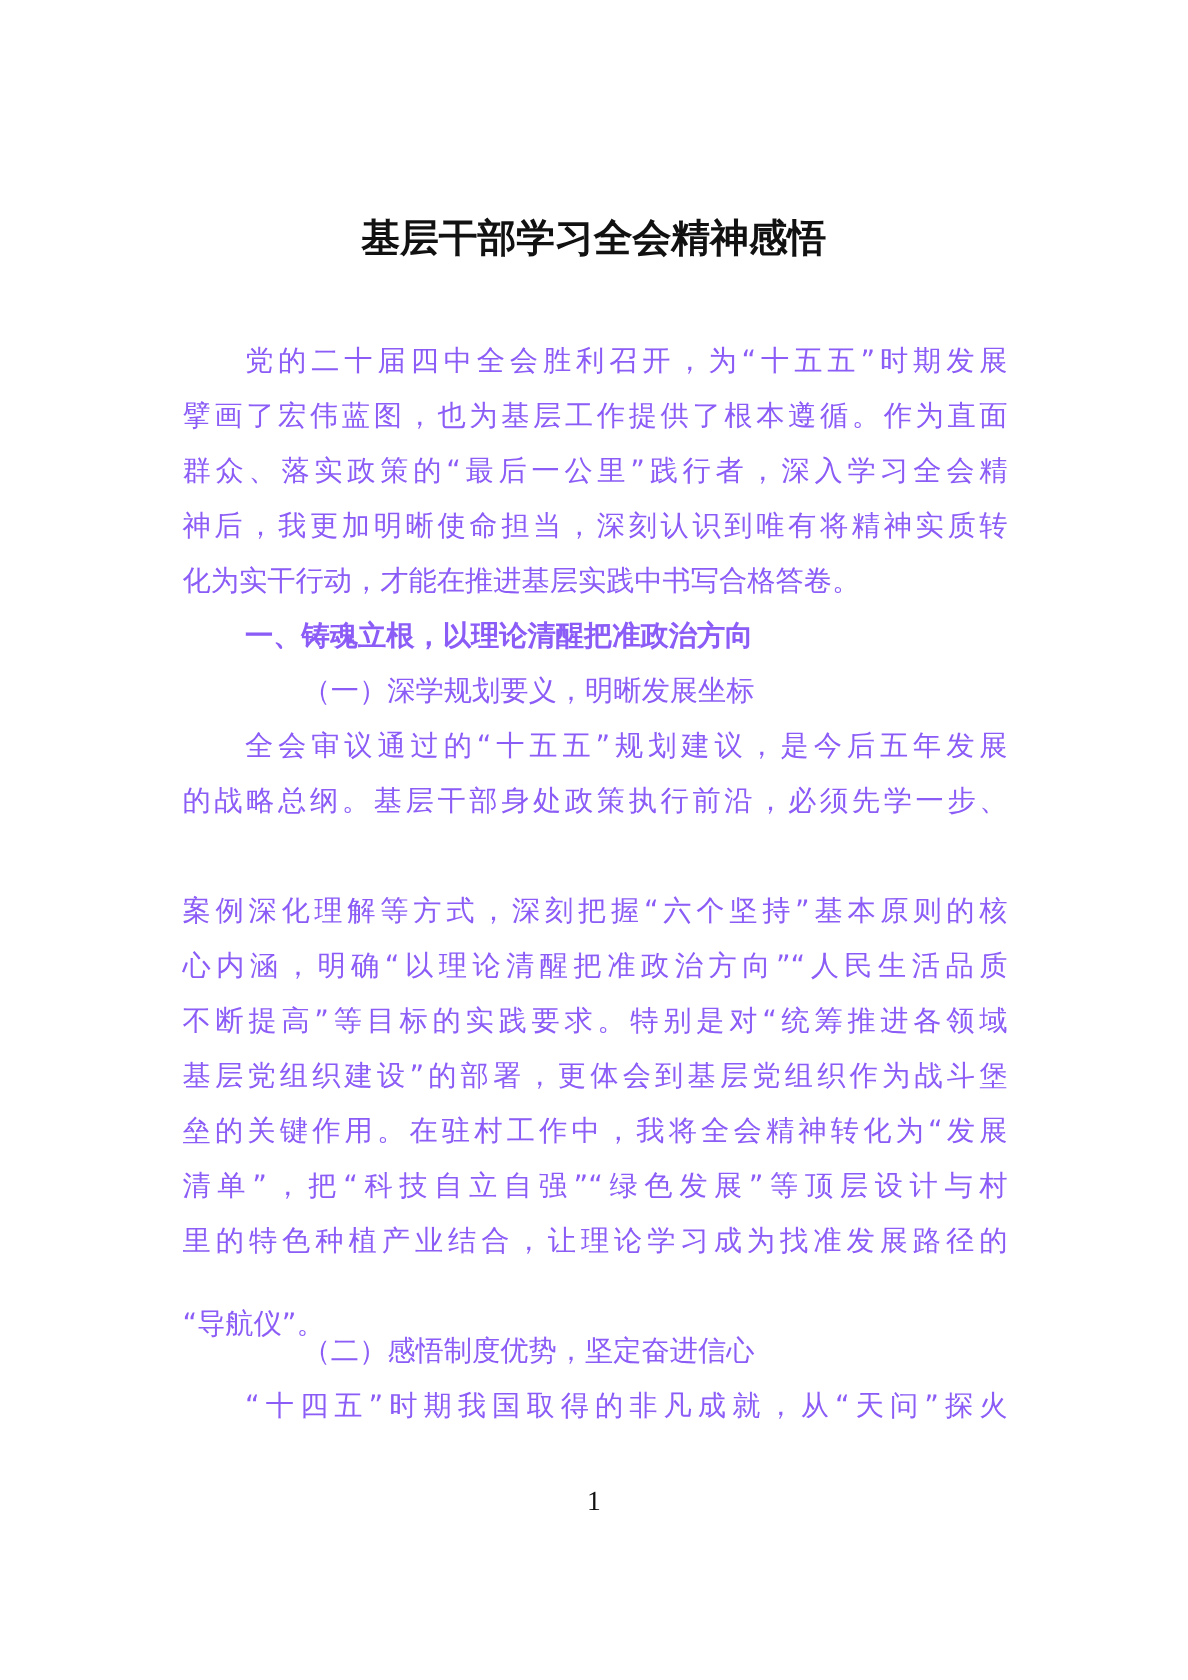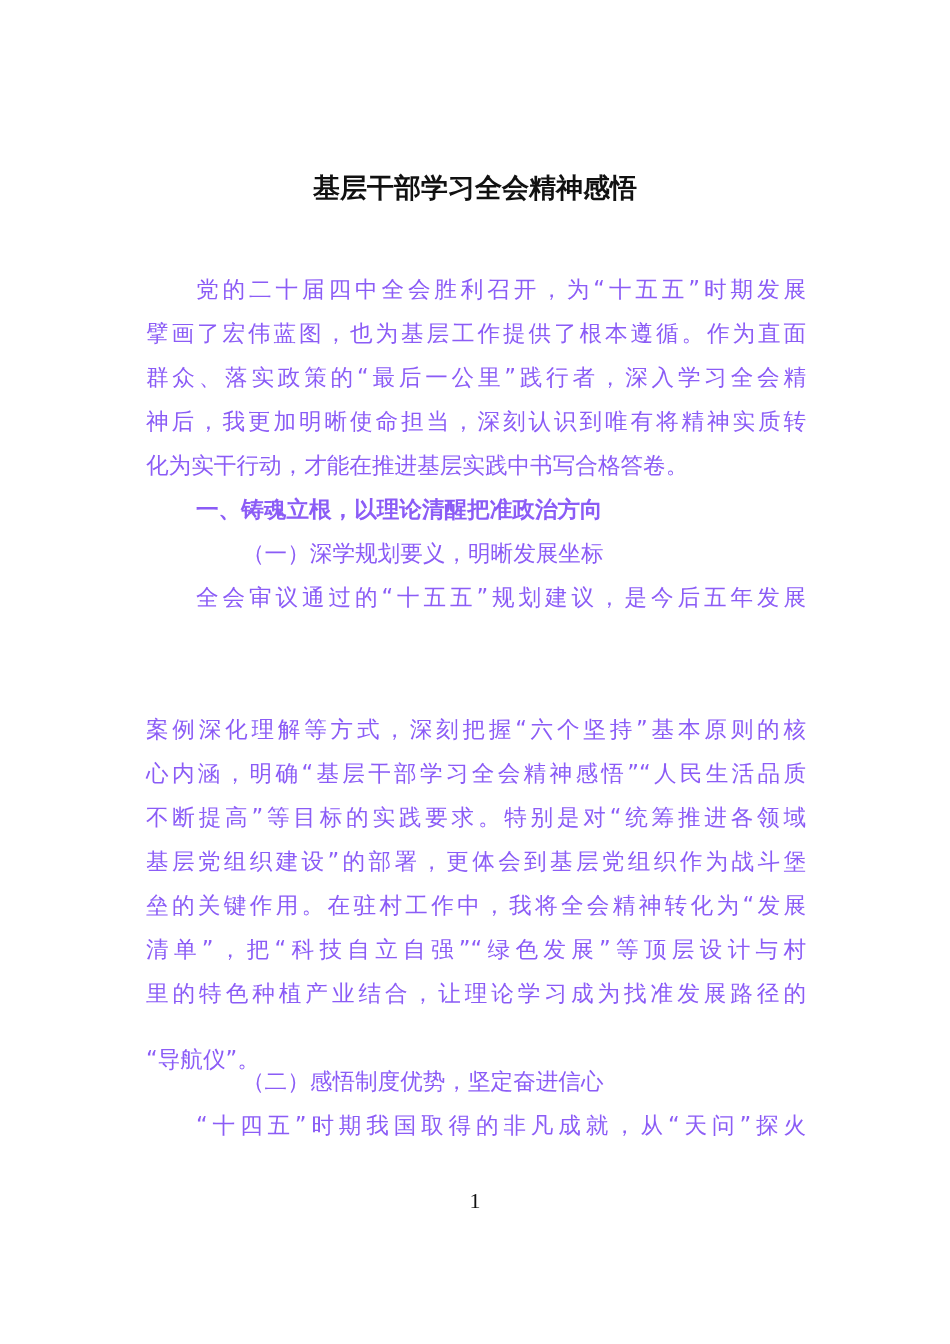--- a/index.html
+++ b/index.html
@@ -1,21 +1,21 @@
 <!DOCTYPE html>
 <html><head>
   <meta charset="utf-8">
   <style>
     html, body { margin: 0; padding: 0; background: #ffffff; }
     body { width: 950px; height: 1344px; position: relative; overflow: hidden; }
     .page { position: absolute; left: 0; top: 0; width: 950px; height: 1344px; background: #ffffff; }
     .title {
       position: absolute; left: 0; top: 170px; width: 950px; text-align: center;
       font-family: "DejaVu Serif", "Liberation Serif", serif;
-      font-size: 27px; font-weight: bold; color: #111; letter-spacing: 0px;
+      font-size: 31px; font-weight: bold; color: #111; letter-spacing: 0px;
     }
     .line {
       position: absolute; left: 146px; width: 660px; height: 30px;
       font-family: "DejaVu Sans", "Liberation Sans", sans-serif;
       font-size: 22.6px; color: #8b5cf6; white-space: nowrap;
       text-align: justify; text-align-last: justify; line-height: 30px;
     }
     .line.last { text-align-last: left; }
     .line.indent { left: 196px; width: 610px; }
     .h1 { font-weight: bold; text-align-last: left; }
@@ -34,22 +34,23 @@
   <div class="line indent" style="top:274px">党的二十届四中全会胜利召开，为“十五五”时期发展</div>
   <div class="line" style="top:318px">擘画了宏伟蓝图，也为基层工作提供了根本遵循。作为直面</div>
   <div class="line" style="top:362px">群众、落实政策的“最后一公里”践行者，深入学习全会精</div>
   <div class="line" style="top:406px">神后，我更加明晰使命担当，深刻认识到唯有将精神实质转</div>
   <div class="line last" style="top:450px">化为实干行动，才能在推进基层实践中书写合格答卷。</div>
 
   <div class="line indent h1" style="top:494px">一、铸魂立根，以理论清醒把准政治方向</div>
   <div class="line indent h2" style="top:538px">（一）深学规划要义，明晰发展坐标</div>
 
   <div class="line indent" style="top:582px">全会审议通过的“十五五”规划建议，是今后五年发展</div>
+  <div class="line" style="top:626px">的战略总纲。基层干部身处政策执行前沿，必须先学一步、</div>
   <div class="line" style="top:714px">案例深化理解等方式，深刻把握“六个坚持”基本原则的核</div>
-  <div class="line" style="top:758px">心内涵，明确“基层干部学习全会精神感悟”“人民生活品质</div>
+  <div class="line" style="top:758px">心内涵，明确“以理论清醒把准政治方向”“人民生活品质</div>
   <div class="line" style="top:802px">不断提高”等目标的实践要求。特别是对“统筹推进各领域</div>
   <div class="line" style="top:846px">基层党组织建设”的部署，更体会到基层党组织作为战斗堡</div>
   <div class="line" style="top:890px">垒的关键作用。在驻村工作中，我将全会精神转化为“发展</div>
   <div class="line" style="top:934px">清单”，把“科技自立自强”“绿色发展”等顶层设计与村</div>
   <div class="line" style="top:978px">里的特色种植产业结合，让理论学习成为找准发展路径的</div>
   <div class="line last" style="top:1044px">“导航仪”。</div>
 
   <div class="line indent h2" style="top:1066px">（二）感悟制度优势，坚定奋进信心</div>
   <div class="line indent" style="top:1110px">“十四五”时期我国取得的非凡成就，从“天问”探火</div>
 

